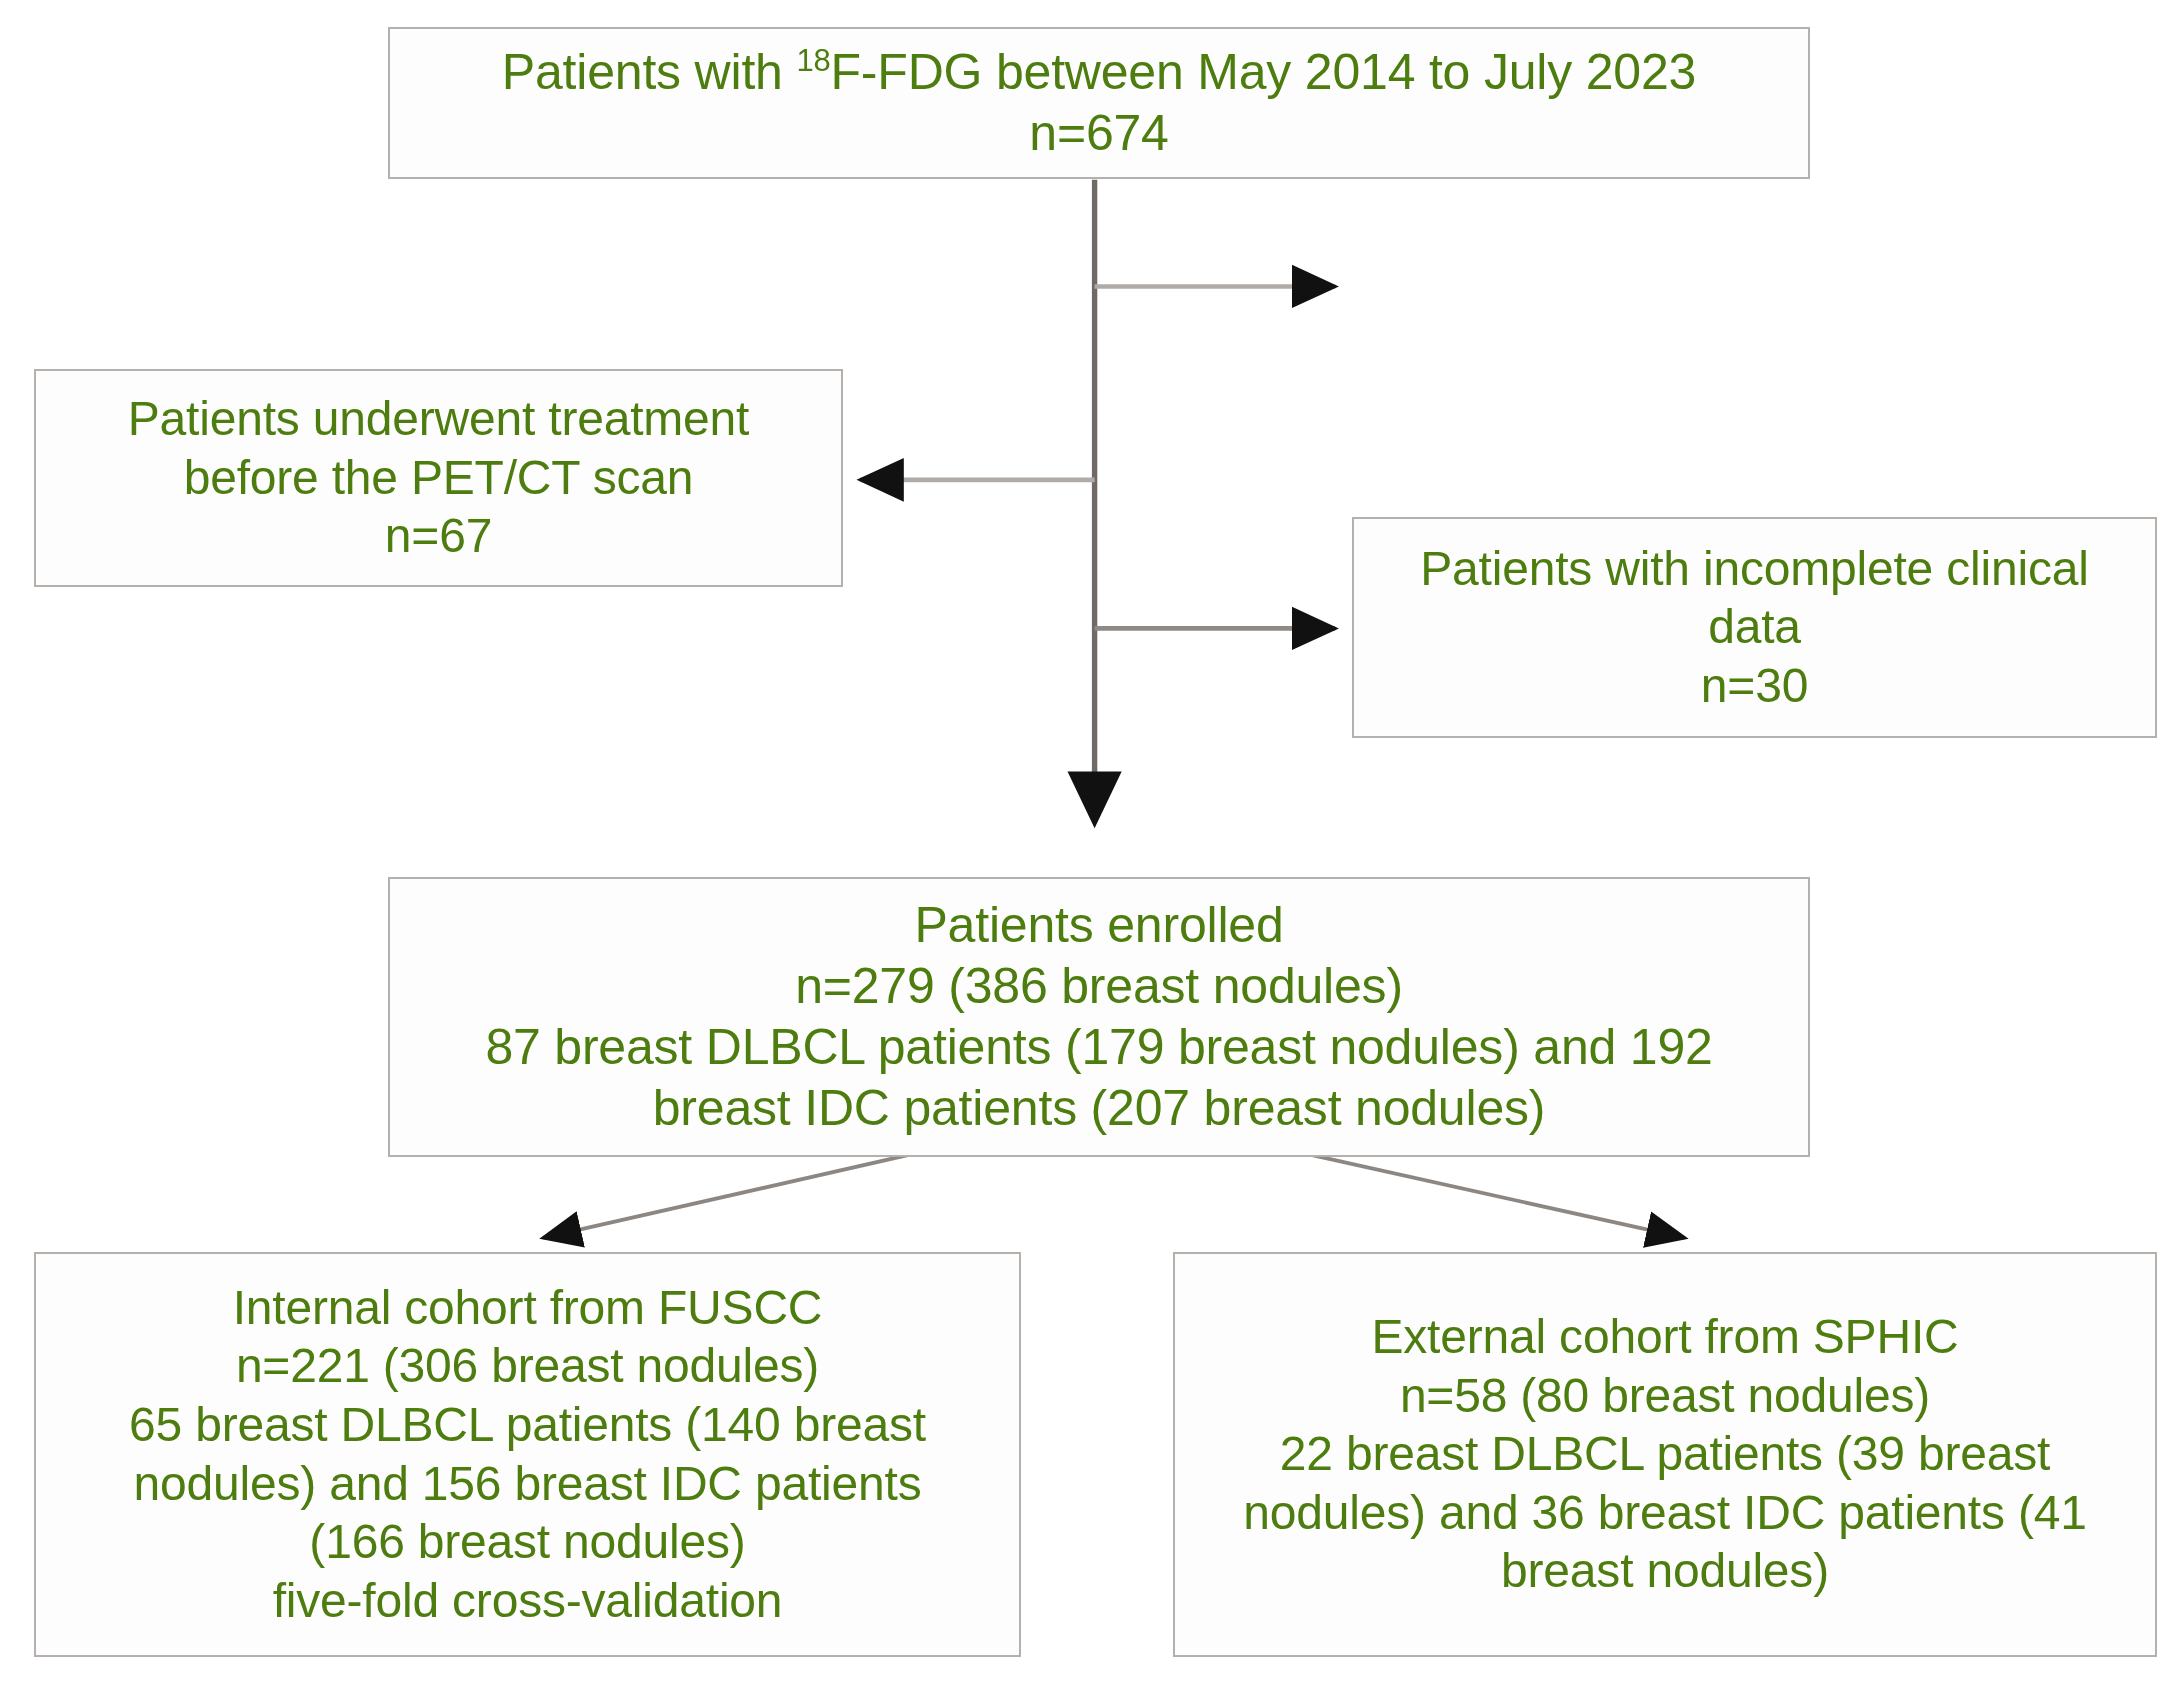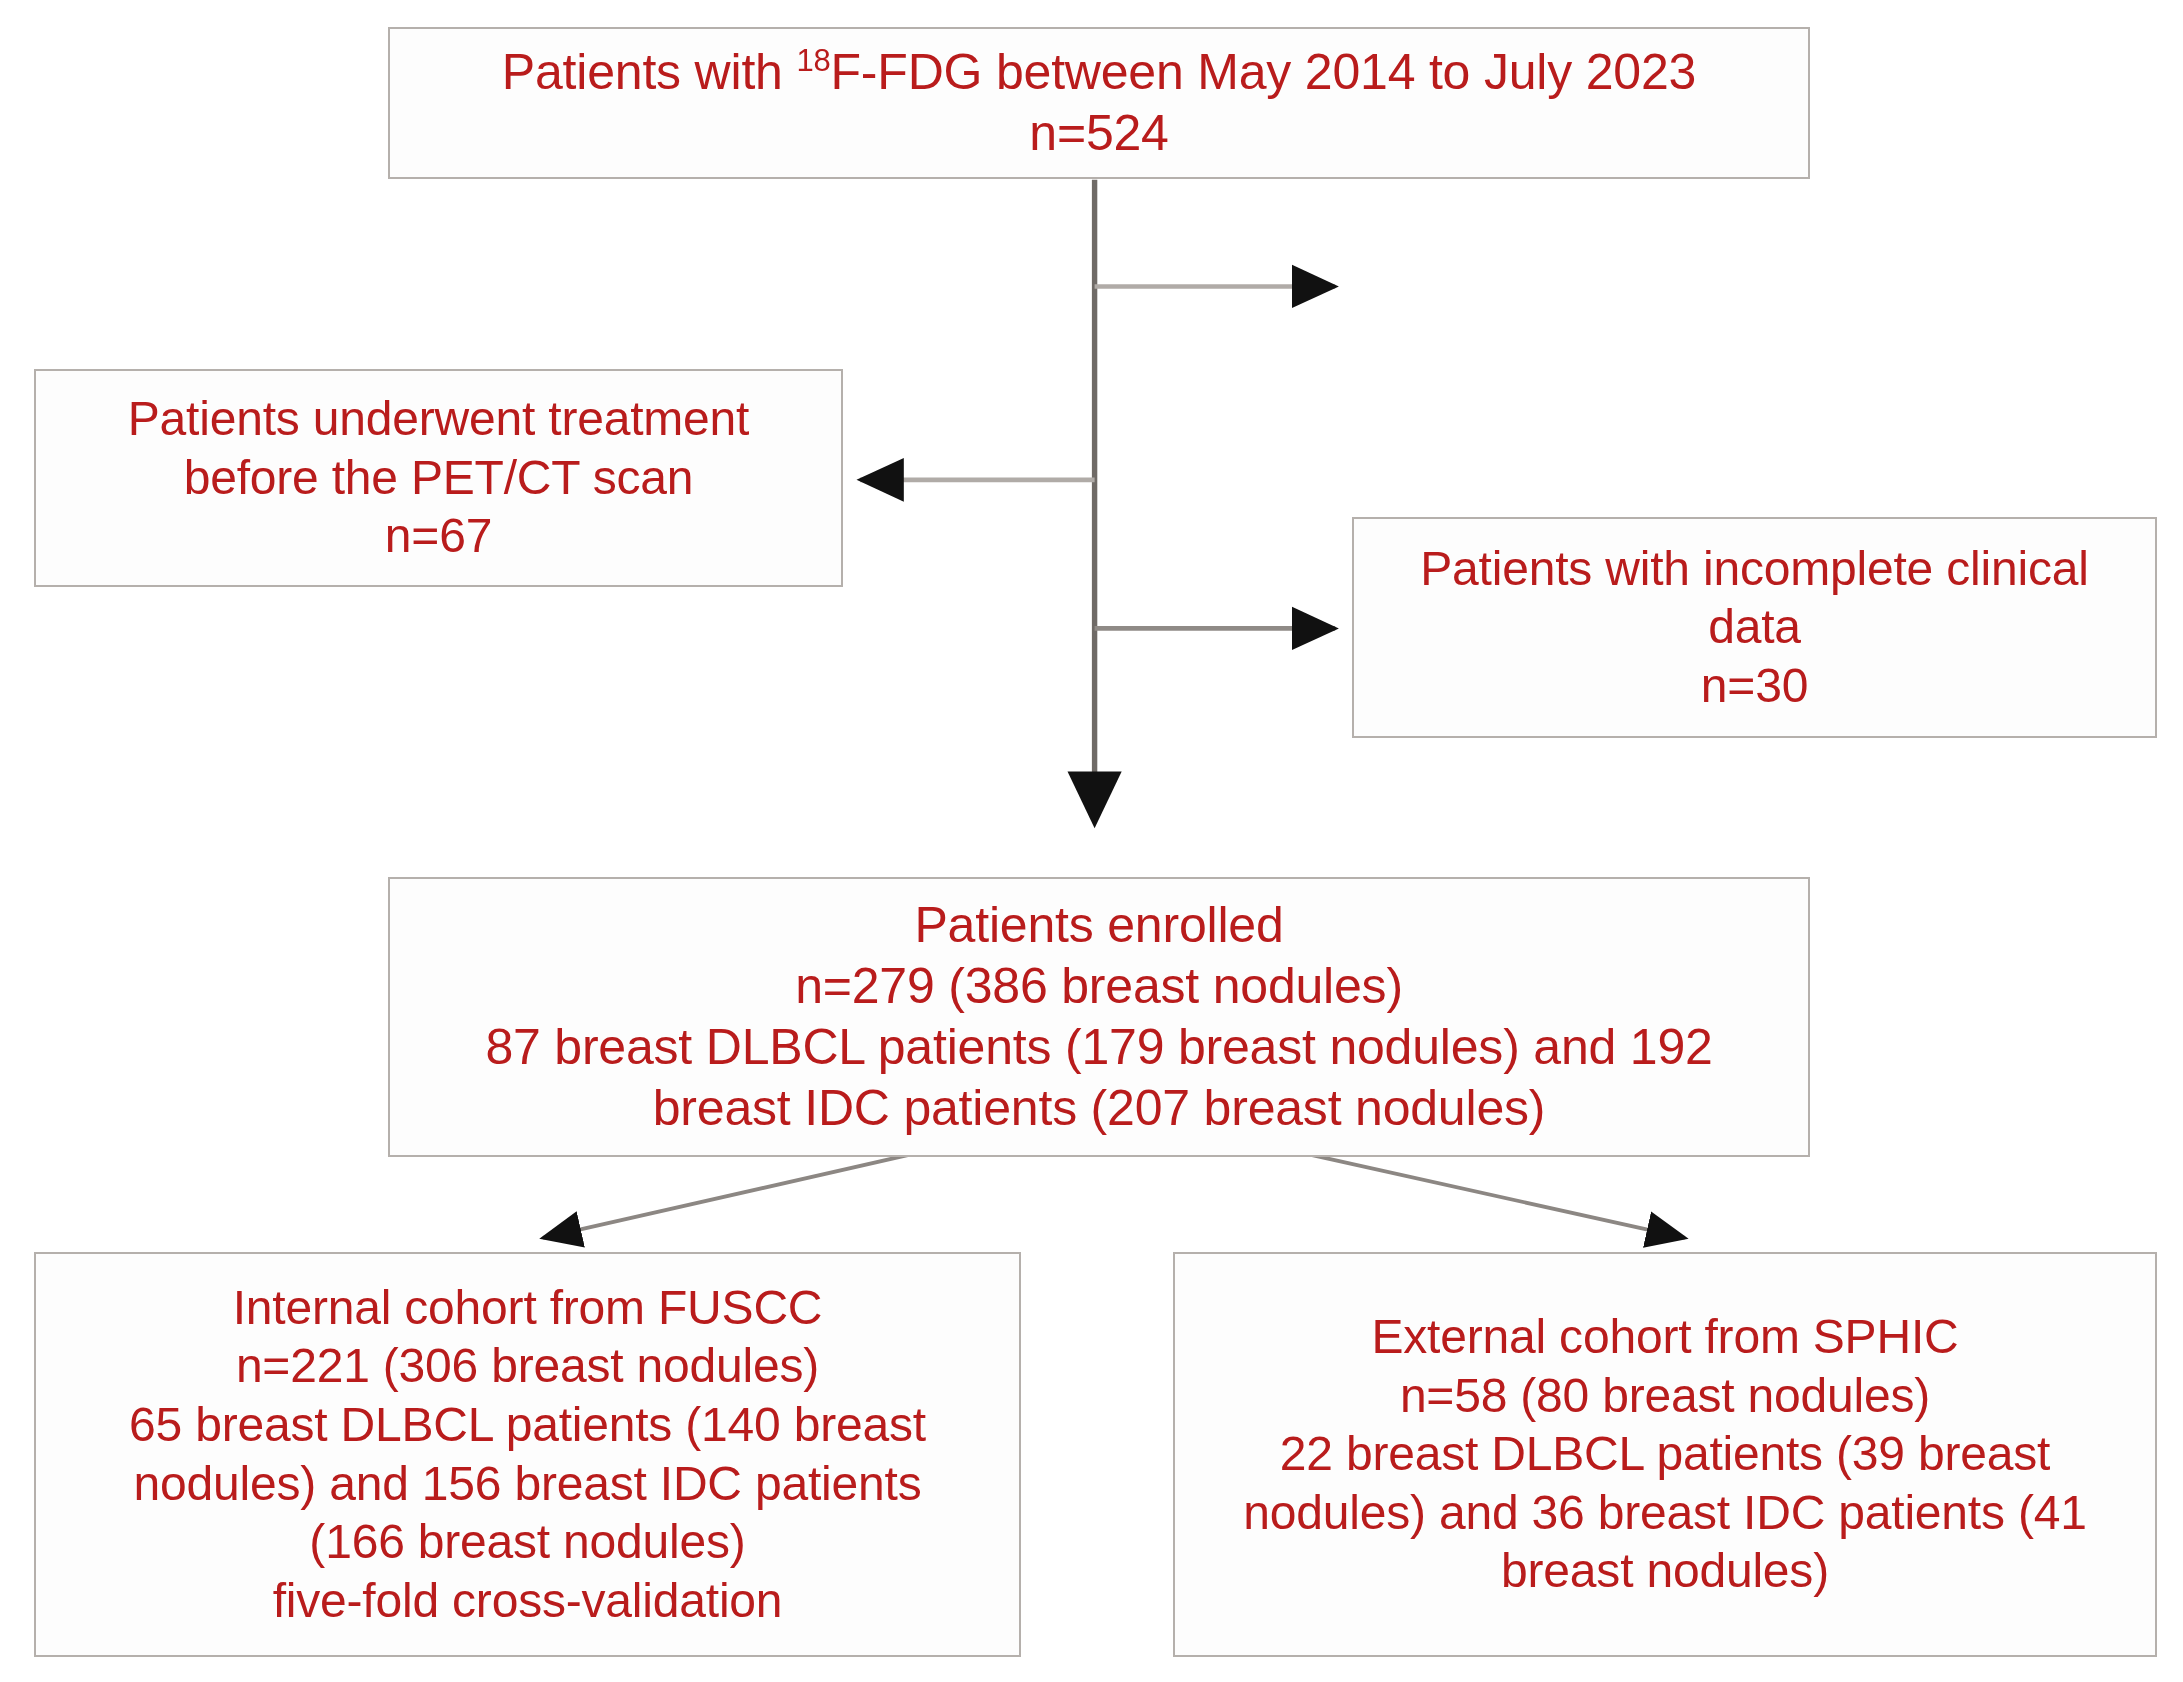--- a/index.html
+++ b/index.html
@@ -34,21 +34,21 @@
     z-index:2;
   }
   .node .txt{
     display:block;
     width:100%;
     padding:0 10.8px;
     font-size:48px;
     line-height:1.22;
     letter-spacing:-0.2px;
     white-space:pre-line;
-    color:#b91c1c;
+    color:#4d7c0f;
   }
   
   #node-source      { left:388px;  top:27px;   width:1422px; height:152px; }
   #node-excl-tumor  { left:1352px; top:221px;  width:805px; height:221px; }
   #node-excl-data   { left:1352px; top:517px;  width:805px; height:221px; }
   #node-excl-treat  { left:34px;   top:369px;  width:809px; height:218px; }
   #node-enrolled    { left:388px;  top:829px; width:1422px; height:280px;margin-top:48px; }
   #node-internal    { left:34px;   top:1252px; width:987px; height:405px; }
   #node-external    { left:1173px; top:1252px; width:984px; height:405px;text-align:center; }
 
@@ -85,21 +85,21 @@
 
     <line x1="1415" y1="812" x2="1726" y2="812" stroke="#8f8a86" stroke-width="6" marker-end="url(#ah-right)"></line>
 
     <line x1="1415" y1="620" x2="1112" y2="620" stroke="#b0aba7" stroke-width="6" marker-end="url(#ah-left)"></line>
 
     <line x1="1432" y1="1434" x2="702" y2="1600" stroke="#8c8783" stroke-width="5" marker-end="url(#ah-diag)"></line>
     <line x1="1432" y1="1434" x2="2178" y2="1600" stroke="#8c8783" stroke-width="5" marker-end="url(#ah-diag)"></line>
   </svg>
 
   <div class="node" id="node-source">
-    <span class="txt"><span>Patients with </span><span class="sup">18</span><span>F-FDG between May 2014 to July 2023</span><br><span>n=524</span></span>
+    <span class="txt"><span>Patients with </span><span class="sup">18</span><span>F-FDG between May 2014 to July 2023</span><br><span>n=674</span></span>
   </div>
 
 
   <div class="node" id="node-excl-data">
     <span class="txt">Patients with incomplete clinical
 data
 n=30</span>
   </div>
 
   <div class="node" id="node-excl-treat">

